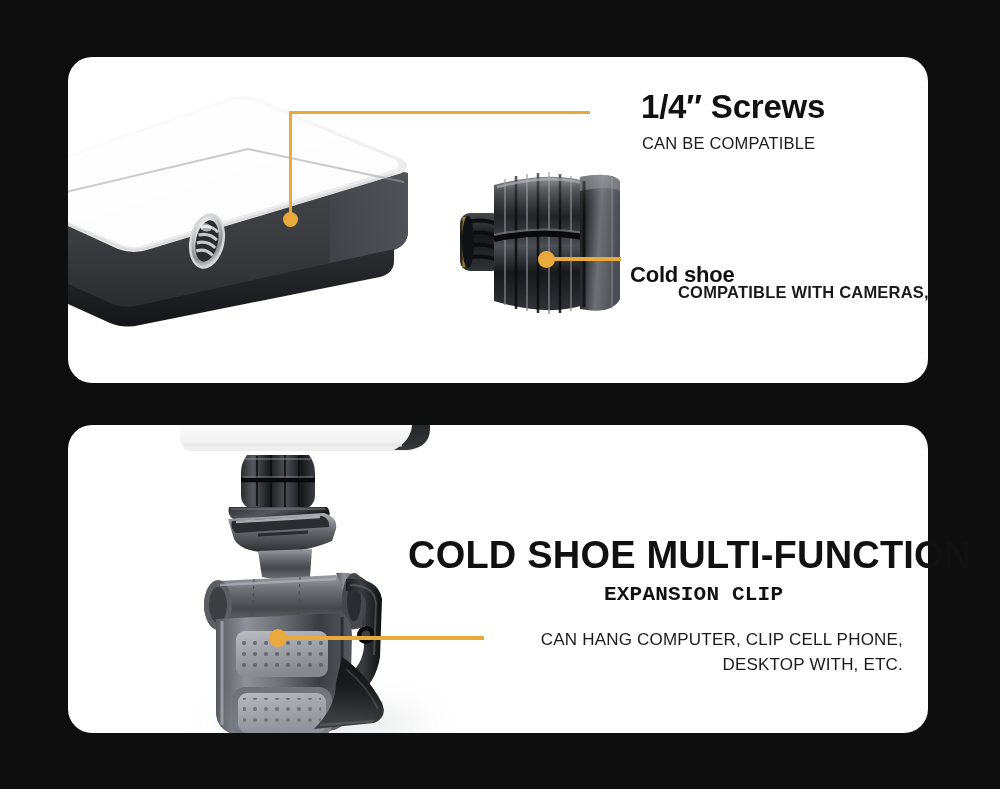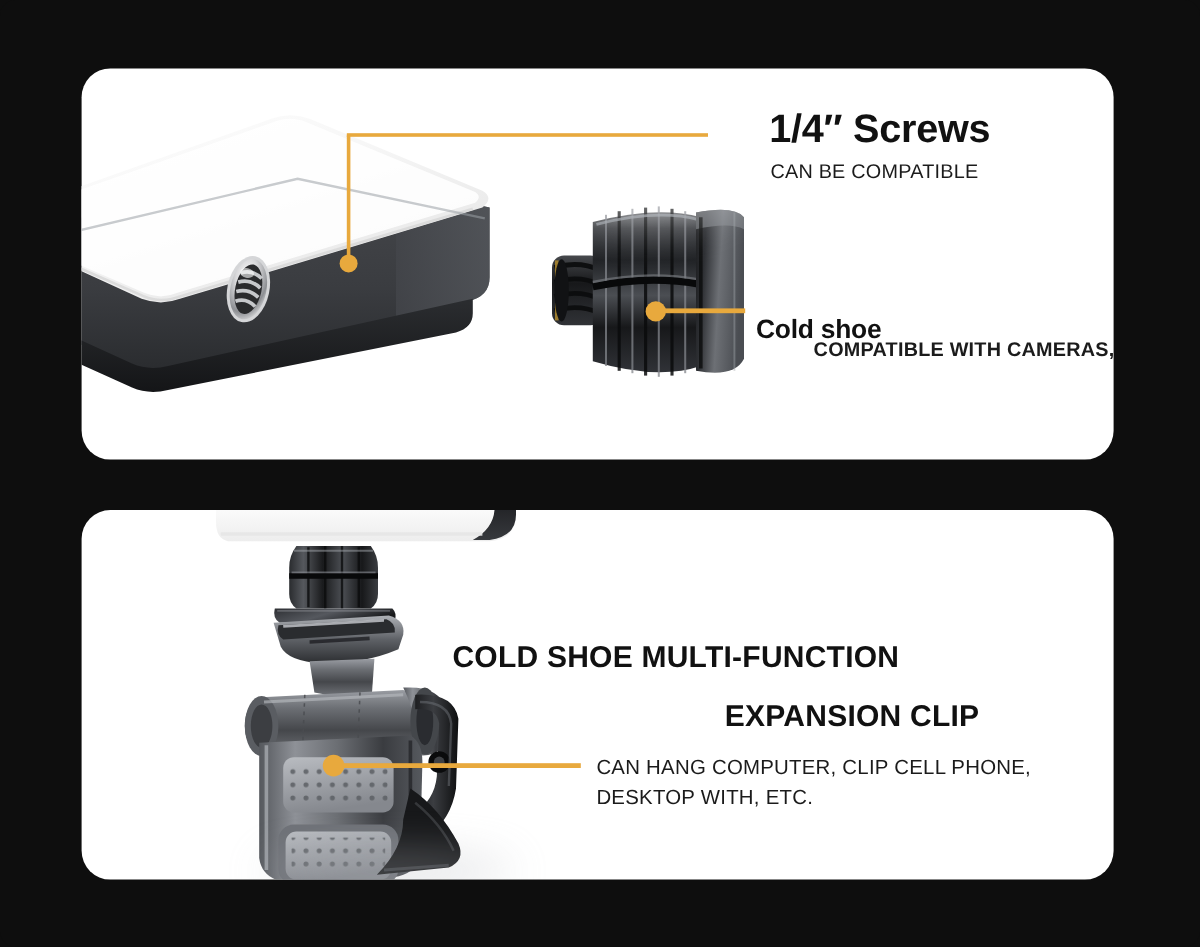--- a/index.html
+++ b/index.html
@@ -71,23 +71,23 @@
     letter-spacing: 0.2px;
     white-space: nowrap;
   }
 
   .h-screws   { left: 641px; top: 88px;  font-size: 33px; }
   .s-screws   { left: 642px; top: 133px; }
 
   .h-shoe     { left: 630px; top: 241px; font-size: 22px; margin-top: 21px; }
   .s-shoe     { left: 678px; top: 282px; font-weight: bold; }
 
-  .h-clip-1   { left: 377px; top: 534px; font-size: 25px; letter-spacing: 0.2px; text-align: center; }
-  .h-clip-2   { left: 604px; top: 583px; font-size: 25px; letter-spacing: 0.2px; }
-  .s-clip     { left: 497px; top: 627px; font-size: 17px; line-height: 25px; width: 406px; }
+  .h-clip-1   { left: 408px; top: 534px; font-size: 38px; letter-spacing: 0.2px; text-align: center; }
+  .h-clip-2   { left: 604px; top: 583px; font-size: 21px; letter-spacing: 0.2px; font-family: Liberation Mono, monospace; }
+  .s-clip     { left: 497px; top: 627px; font-size: 17px; line-height: 25px; text-align: right; width: 406px; }
 
   
   .art { position: absolute; }
 
   
   .led-top {
     position: absolute;
     left: -78px;
     top: 24px;
     width: 430px;

